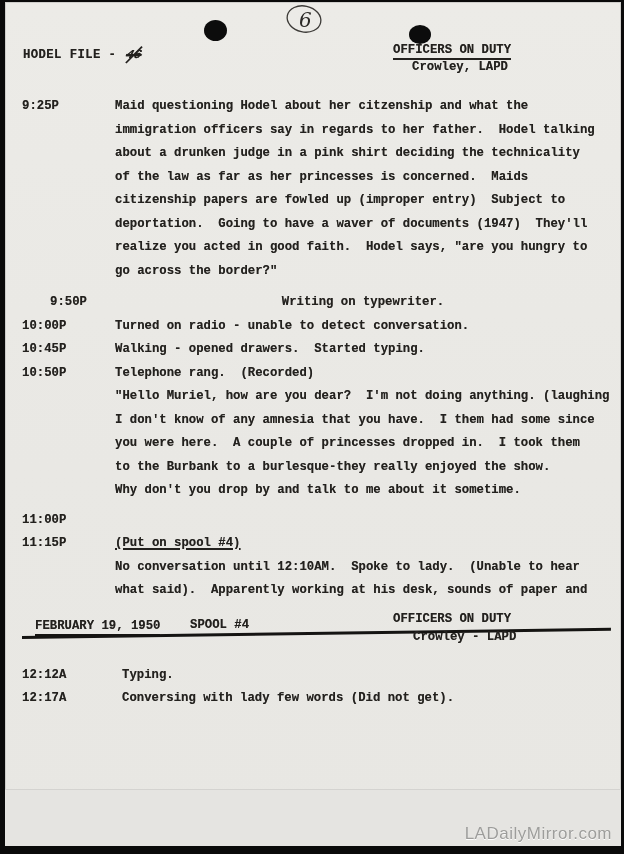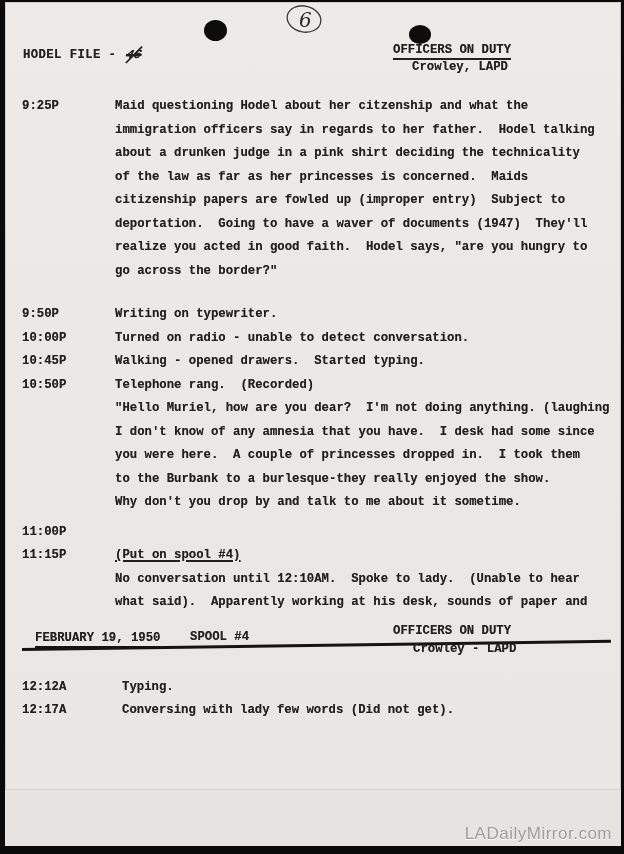--- a/index.html
+++ b/index.html
@@ -40,21 +40,21 @@
   .hole-left{left:199px;top:18px;width:23px;height:21px;}
   .hole-right{left:404px;top:23px;width:22px;height:19px;}
   .page-circle{position:absolute;left:277px;top:0px;width:44px;height:36px;}
   
   .log{position:absolute;left:17px;top:93px;right:10px;}
   .entry{display:flex;}
   .entry .time{width:93px;flex:none;line-height:23.5px;}
   .entry .lines{flex:1;min-width:0;}
   .line{height:23.5px;line-height:23.5px;}
   .line.underline{text-decoration:underline;text-decoration-thickness:1.8px;text-underline-offset:2px;}
-  .gap-lg{margin-top:20px;}
+  .gap-lg{margin-top:8px;text-align:center;}
   .gap-sm{margin-top:6px;}
   .after .entry .time{width:100px;}
   
   .divider{position:relative;height:48px;margin-top:13px;}
   .div-date{position:absolute;left:13px;top:3px;border-bottom:2.5px solid #161513;padding-bottom:1px;}
   .div-spool{position:absolute;left:168px;top:2px;}
   .div-rule{
     position:absolute;left:0;top:20px;width:100%;height:2.6px;background:#151412;
     transform:rotate(-0.8deg);transform-origin:left center;
   }
@@ -118,21 +118,21 @@
           <div class="time tw">10:45P</div>
           <div class="lines">
             <div class="line tw">Walking - opened drawers.  Started typing.</div>
           </div>
         </div>
         <div class="entry">
           <div class="time tw">10:50P</div>
           <div class="lines">
             <div class="line tw">Telephone rang.  (Recorded)</div>
             <div class="line tw">"Hello Muriel, how are you dear?  I'm not doing anything. (laughing</div>
-            <div class="line tw">I don't know of any amnesia that you have.  I desk had some since</div>
+            <div class="line tw">I don't know of any amnesia that you have.  I them had some since</div>
             <div class="line tw">you were here.  A couple of princesses dropped in.  I took them</div>
             <div class="line tw">to the Burbank to a burlesque-they really enjoyed the show.</div>
             <div class="line tw">Why don't you drop by and talk to me about it sometime.</div>
           </div>
         </div>
         <div class="entry gap-sm">
           <div class="time tw">11:00P</div>
         </div>
         <div class="entry">
           <div class="time tw">11:15P</div>

